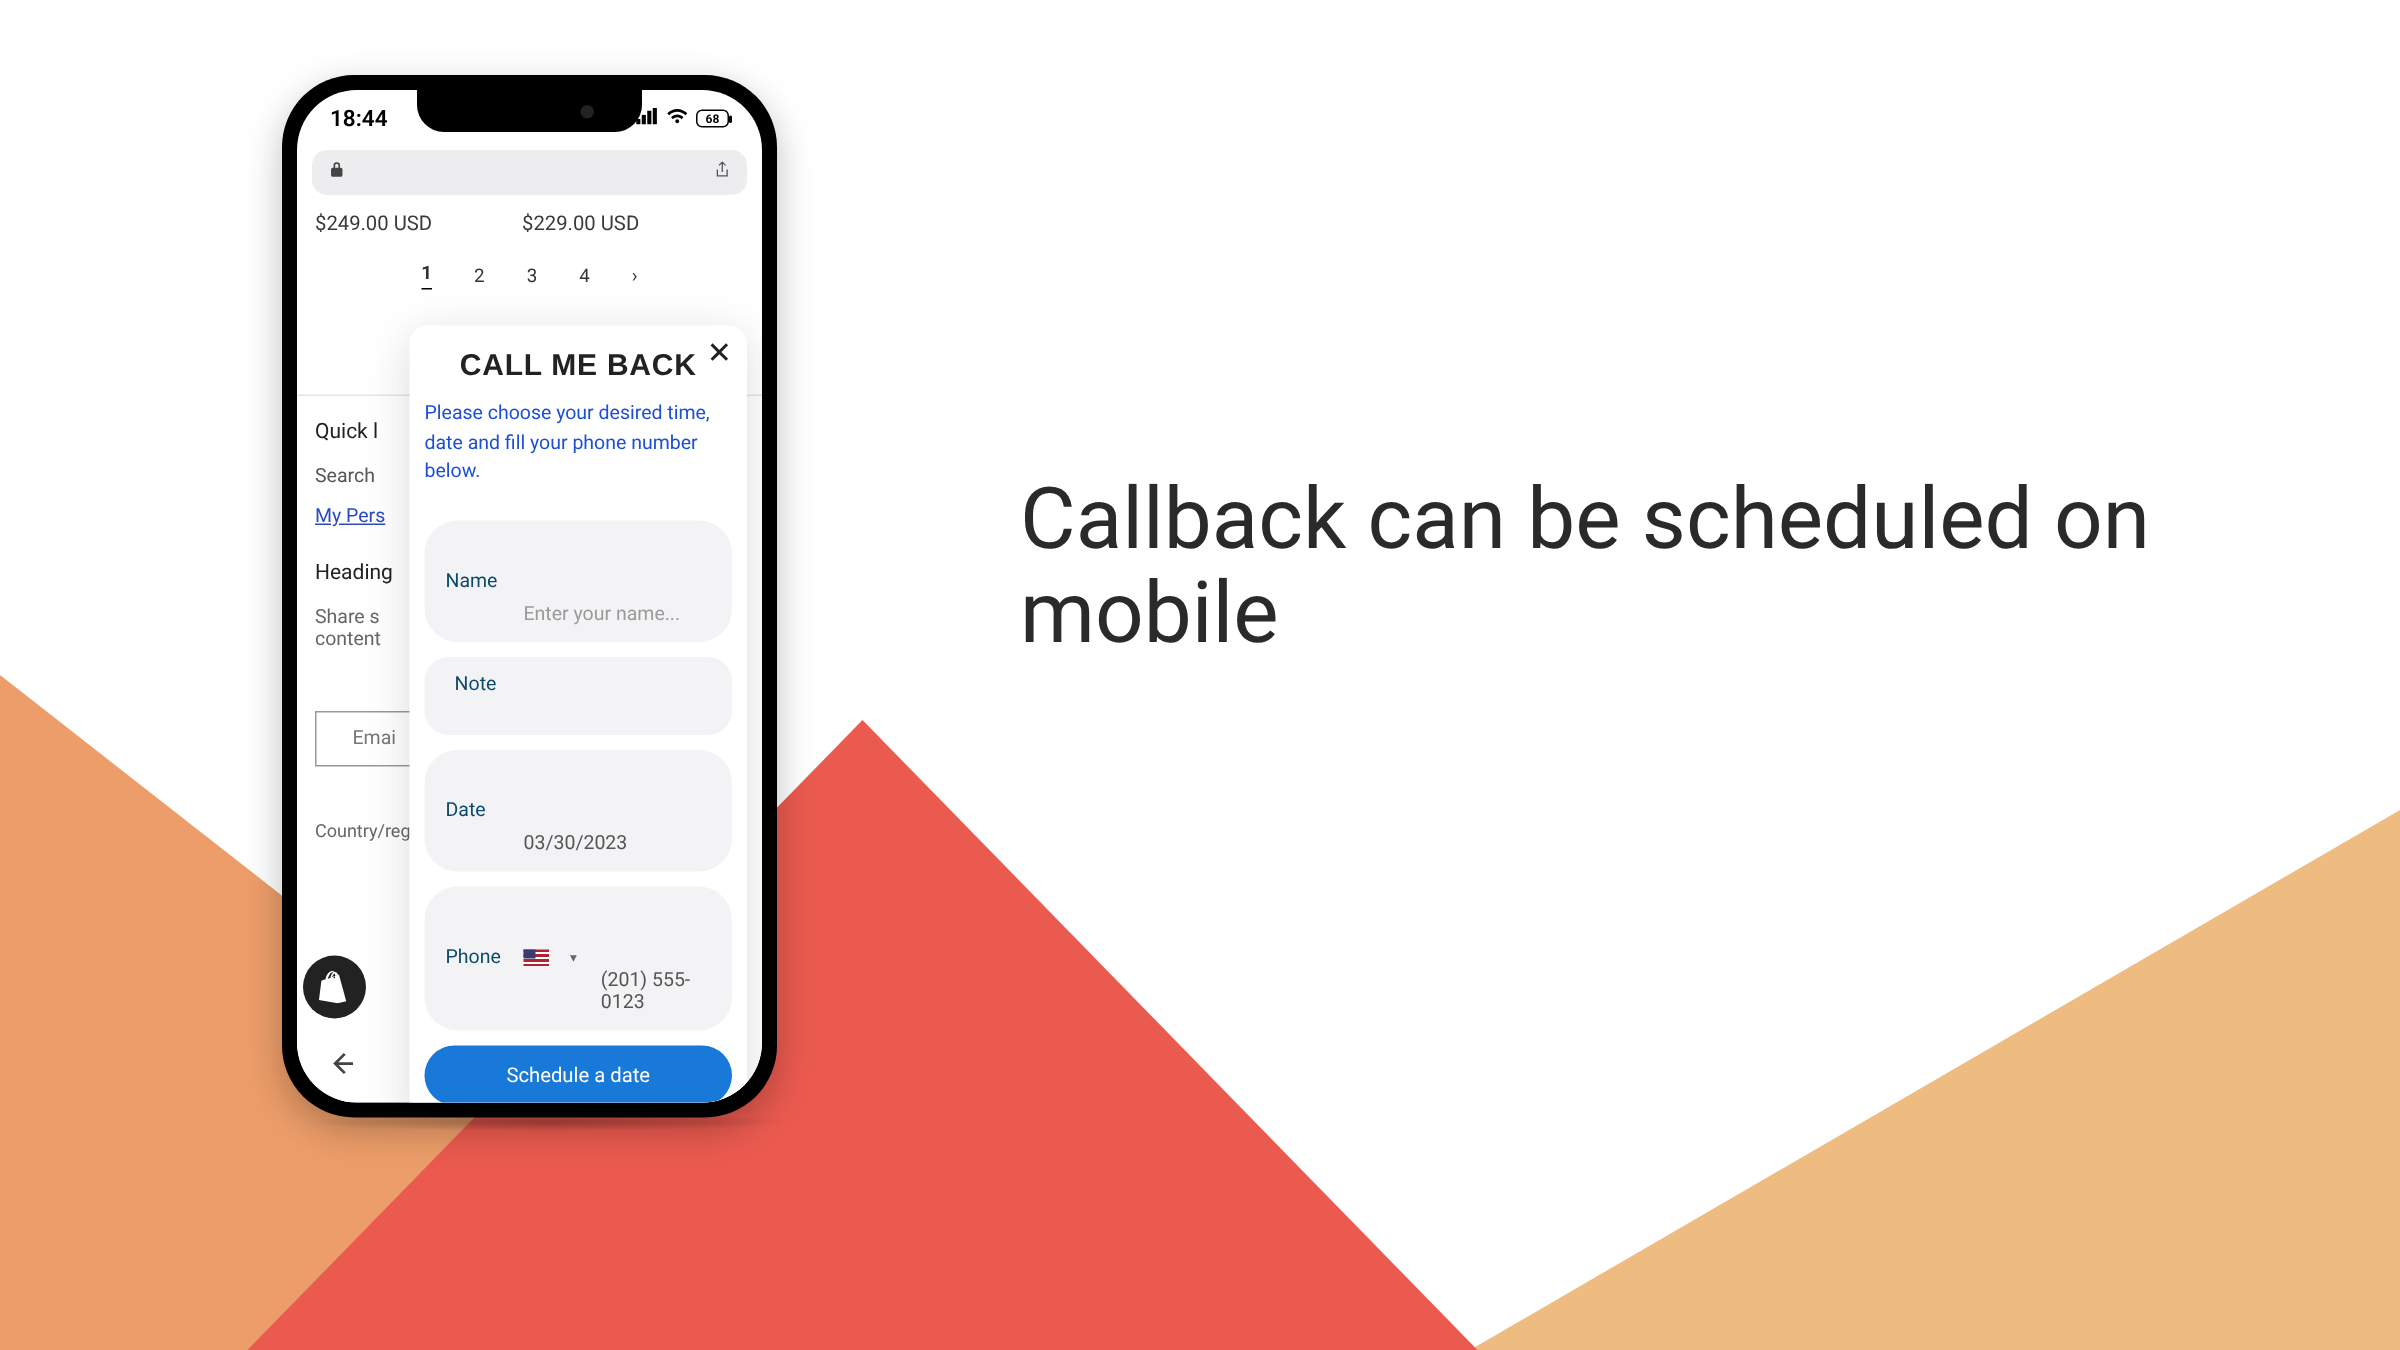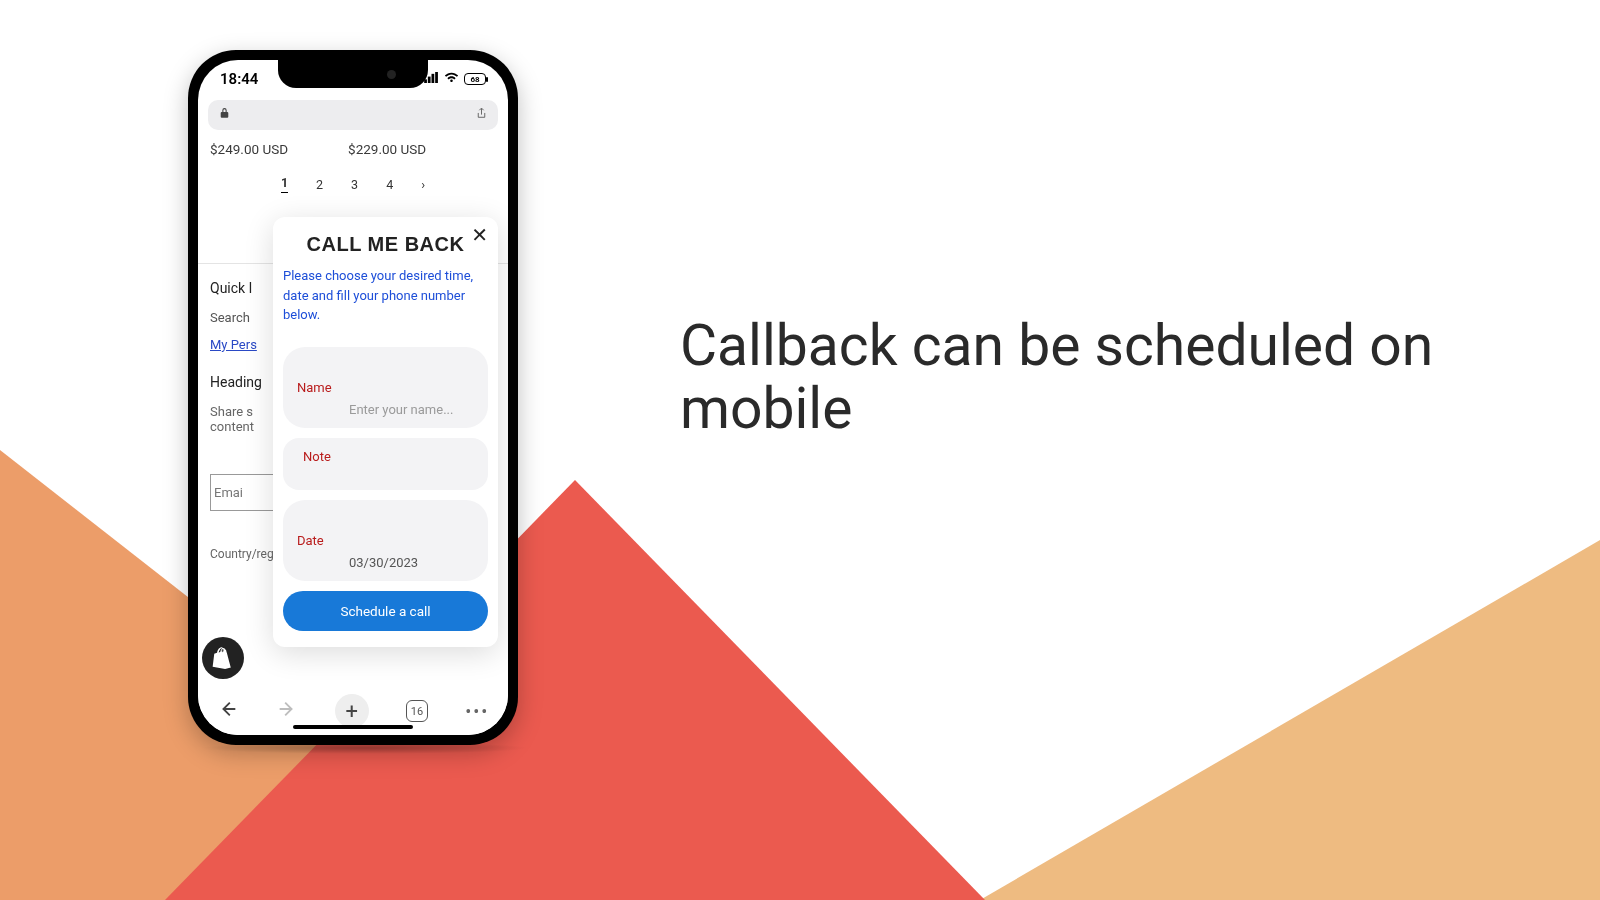--- a/index.html
+++ b/index.html
@@ -90,21 +90,21 @@
   }
   .prices { display:flex; gap:60px; padding:6px 2px 18px; font-size:13.5px; color:#3a3a3a;}
   .pager { display:flex; gap:28px; justify-content:center; align-items:center; font-size:12.5px; color:#333; padding-bottom:70px;}
   .pager .cur{font-weight:700; border-bottom:1.5px solid #000; padding-bottom:2px;}
   .chev{font-size:13px;}
   .divider{border-top:1px solid #e4e4e4; margin:0 -10px;}
   .ftr{padding:16px 2px 6px;}
   .ftr .h{font-size:14px; color:#222; margin-bottom:14px;}
   .ftr .lnk{color:#2a49c5; text-decoration:underline;}
   .ftr .mut{color:#666; font-size:13px;}
-  .emailbox{border:1px solid #999; padding:10px 3px; margin-top:10px; display:inline-block; color:#777; font-size:13px; width:120px;}
+  .emailbox{border:1px solid #999; padding:10px 24px; margin-top:10px; display:inline-block; color:#777; font-size:13px; width:120px;}
   .shopify-badge{
     position:absolute; left:4px; bottom:56px; width:42px; height:42px;
     background:#222; border-radius:50%; display:flex; align-items:center; justify-content:center;
     z-index:30;
   }
   .shopify-badge svg{width:22px;height:22px;fill:#fff;}
   .browser-nav{
     position:absolute; bottom:0; left:0; right:0; height:48px;
     display:flex; align-items:center; justify-content:space-around;
     color:#555; font-size:18px; background:#fff;
@@ -120,21 +120,21 @@
     z-index:20;
   }
   .popup .close{position:absolute; top:6px; right:10px; font-size:20px; color:#222; cursor:pointer;}
   .popup h3{text-align:center; font-size:20px; font-weight:700; letter-spacing:.5px; color:#222; margin:4px 0 10px; font-family: Arial, sans-serif;}
   .popup .desc{font-size:13px; color:#1d4ed8; line-height:1.5; margin-bottom:22px;}
   .field{
     background:#f3f3f5; border-radius:22px; padding:11px 14px; margin-bottom:10px;
     display:flex; align-items:center; gap:12px; font-size:13px;
   }
   .field.note{border-radius:16px; height:52px; align-items:flex-start;text-align:center;}
-  .field .lbl{color:#b91c1c; min-width:40px;}
+  .field .lbl{color:#0c4a6e; min-width:40px;}
   .field .val{color:#9a9a9a; flex:1;margin-top:44px;}
   .field .valdark{color:#555;}
   .flag{display:inline-block; width:17px; height:11px; background:linear-gradient(#b22234 0 15%,#fff 15% 30%,#b22234 30% 45%,#fff 45% 60%,#b22234 60% 75%,#fff 75% 90%,#b22234 90% 100%); position:relative; margin-right:2px;}
   .flag::before{content:"";position:absolute;left:0;top:0;width:8px;height:6px;background:#3c3b6e;}
   .flag-caret{font-size:9px; color:#666; margin-right:4px;}
   .cta{
     background:#1879d8; color:#fff; text-align:center; padding:12px;
     border-radius:22px; font-size:13.5px; cursor:pointer;
   }
 </style>
@@ -221,21 +221,27 @@
         <span class="lbl">Name</span>
         <span class="val">Enter your name...</span>
       </div>
       <div class="field note">
         <span class="lbl">Note</span>
       </div>
       <div class="field">
         <span class="lbl">Date</span>
         <span class="val valdark">03/30/2023</span>
       </div>
-      <div class="cta">Schedule a call</div>
+      <div class="field">
+        <span class="lbl">Phone</span>
+        <span class="flag"></span>
+        <span class="flag-caret">▾</span>
+        <span class="val valdark">(201) 555-0123</span>
+      </div>
+      <div class="cta">Schedule a date</div>
     </div>
 
     <div class="shopify-badge">
       <svg viewBox="0 0 24 24">
           <path d="M15.3 3.2c-.1 0-.3 0-.4.1-.1-.3-.3-.7-.6-1-.6-.8-1.4-1.2-2.1-1.2h-.2c-.1-.1-.2-.2-.3-.3-.4-.4-.9-.6-1.5-.5-1.2.1-2.4 1-3.4 2.5-.7 1.1-1.2 2.4-1.3 3.5l-2.3.7c-.7.2-.7.2-.8 1L.7 21.5l13.6 2.4 6.3-1.6S15.4 3.3 15.3 3.2zm-4.8-1.9c.3 0 .5.1.7.2-.9.5-1.8 1.7-2.2 4l-1.7.5c.3-1.6 1.5-4.6 3.2-4.7zm.9 4.5V5.6c0-.7 0-1.3-.2-1.8.6.1 1 .8 1.3 1.5l-1.1.5zm.6-3.6c.3.3.5.8.6 1.5v.3l-2.3.7c.4-1.4 1.1-2.2 1.7-2.5z"></path>
         </svg>
     </div>
 
     <div class="browser-nav">
       <span>

